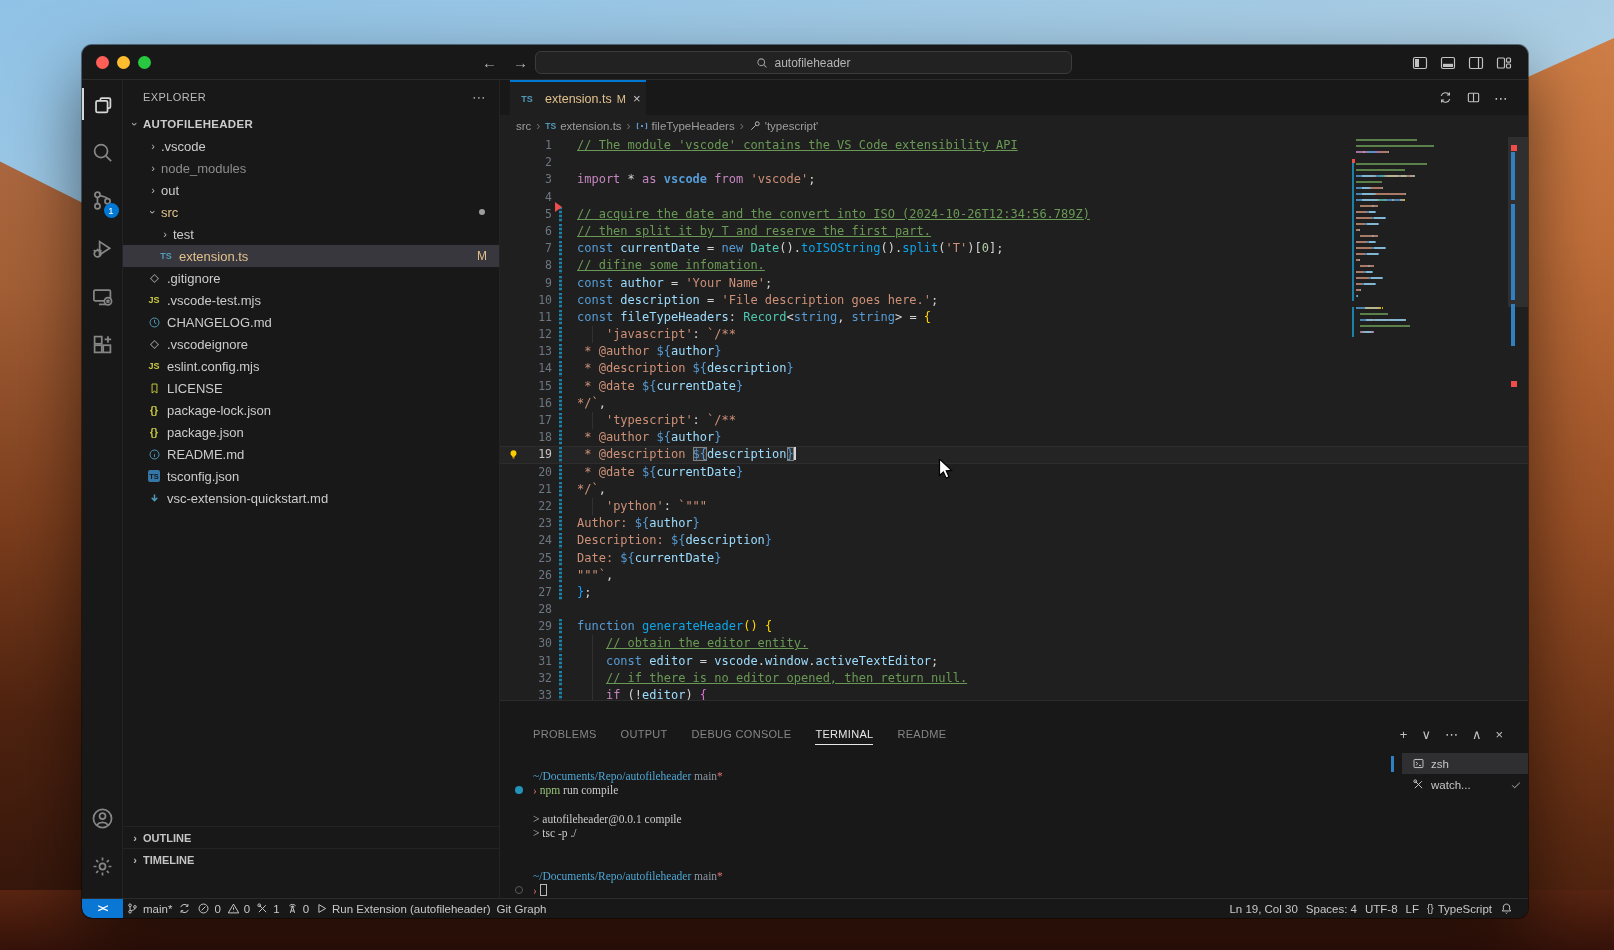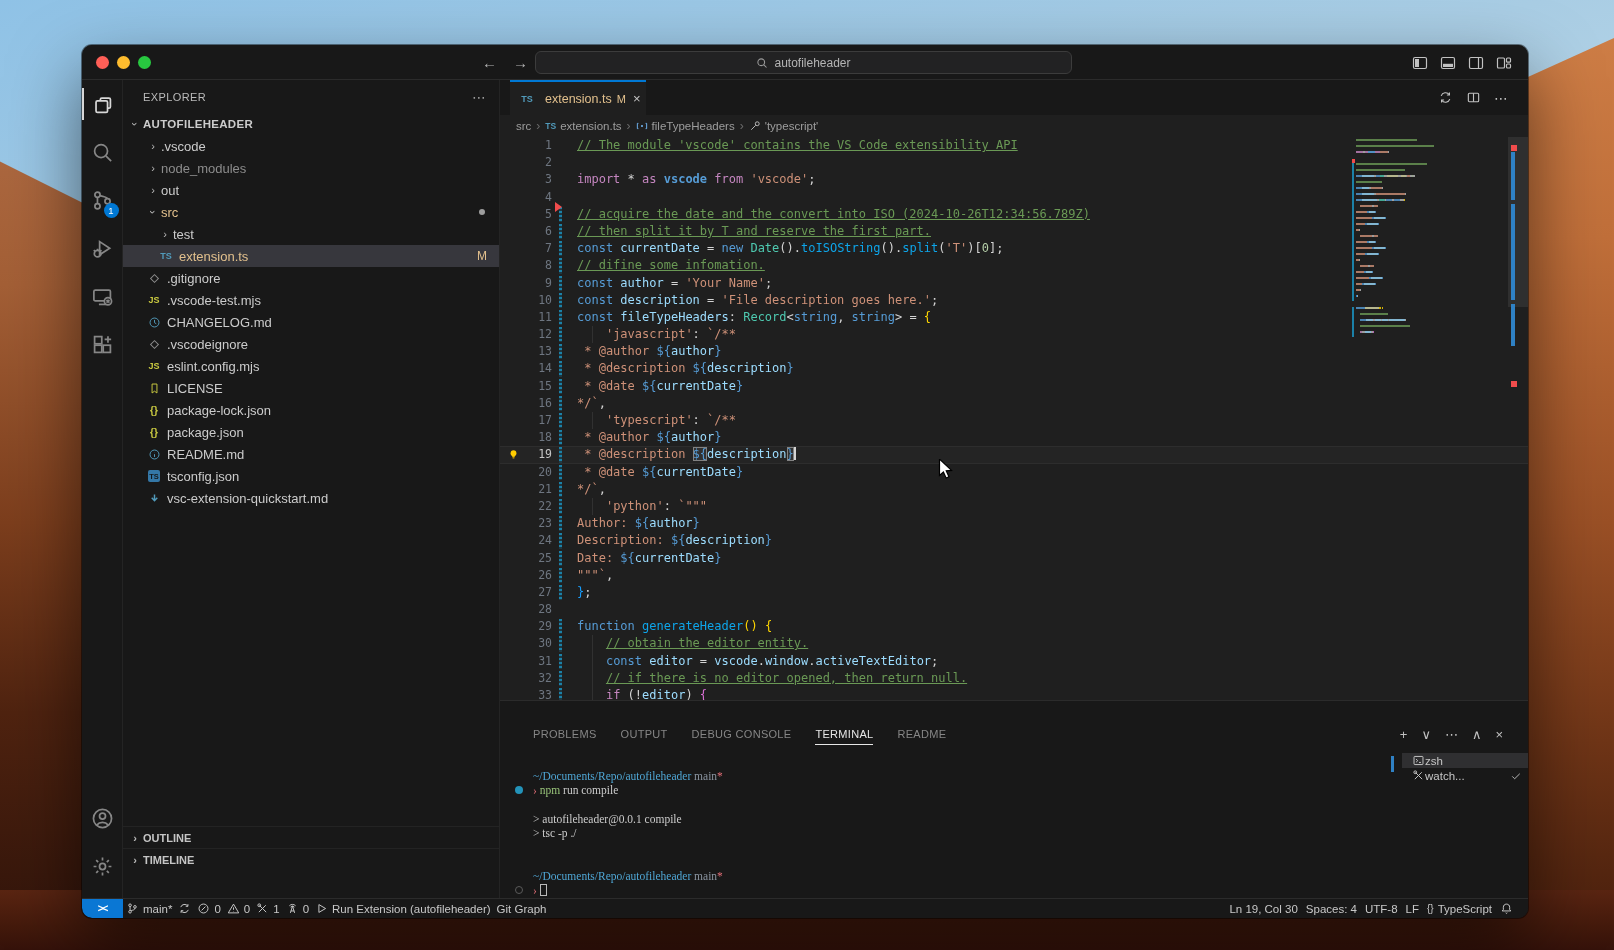--- a/index.html
+++ b/index.html
@@ -124,21 +124,21 @@
   .p-tab.active { color:#e7e7e7; border-bottom-color:#e7e7e7; }
   .panel-actions { position:absolute; right:25px; top:26px; display:flex; align-items:center; gap:14px; color:#c2c2c2; font-size:13px; }
   .term { position:absolute; left:0; top:52px; right:146px; bottom:0; font-family:"DejaVu Sans Mono","Liberation Mono",monospace; font-size:11.5px; padding-top:16px; }
   .t-line { height:14.3px; line-height:14.3px; padding-left:33px; position:relative; white-space:pre;font-family:Liberation Serif, serif; }
   .t-deco { position:absolute; left:15px; top:3px; width:8px; height:8px; border-radius:50%; }
   .t-deco.filled { background:#2393b9; }
   .t-deco.hollow { border:1px solid #5a5a5a; }
   .tk-path{color:#4fa6d5;} .tk-dim{color:#8b95a1;} .tk-red{color:#e06c75;} .tk-green{color:#98c379;} .tk-pln{color:#cccccc;}
   .t-cursor { display:inline-block; width:7px; height:12px; border:1px solid #b9b9b9; vertical-align:-2px; }
   .term-list { position:absolute; right:0; top:52px; width:126px; bottom:0; font-size:11.5px; }
-  .tl-row { height:15px; display:flex; align-items:center; gap:0; padding:0 6px 0 10px; color:#c5c5c5; }
+  .tl-row { height:21px; display:flex; align-items:center; gap:6px; padding:0 6px 0 10px; color:#c5c5c5; }
   .tl-row.sel { background:#2f2f31; }
   .tl-check { margin-left:auto; color:#c5c5c5; }
   .list-ind { position:absolute; left:-11px; top:3px; width:3px; height:16px; background:#2f81c4; }
 
   
   .statusbar { height:20px; background:#181818; border-top:1px solid #2b2b2b; display:flex; align-items:center;
     font-size:11.5px; color:#c8c8c8; }
   .sb-left { display:flex; align-items:center; height:100%; flex:1; }
   .sb-right { display:flex; align-items:center; height:100%; padding-right:12px; gap:2px; }
   .sb-item { display:flex; align-items:center; gap:4px; padding:0 3px; height:100%; }

